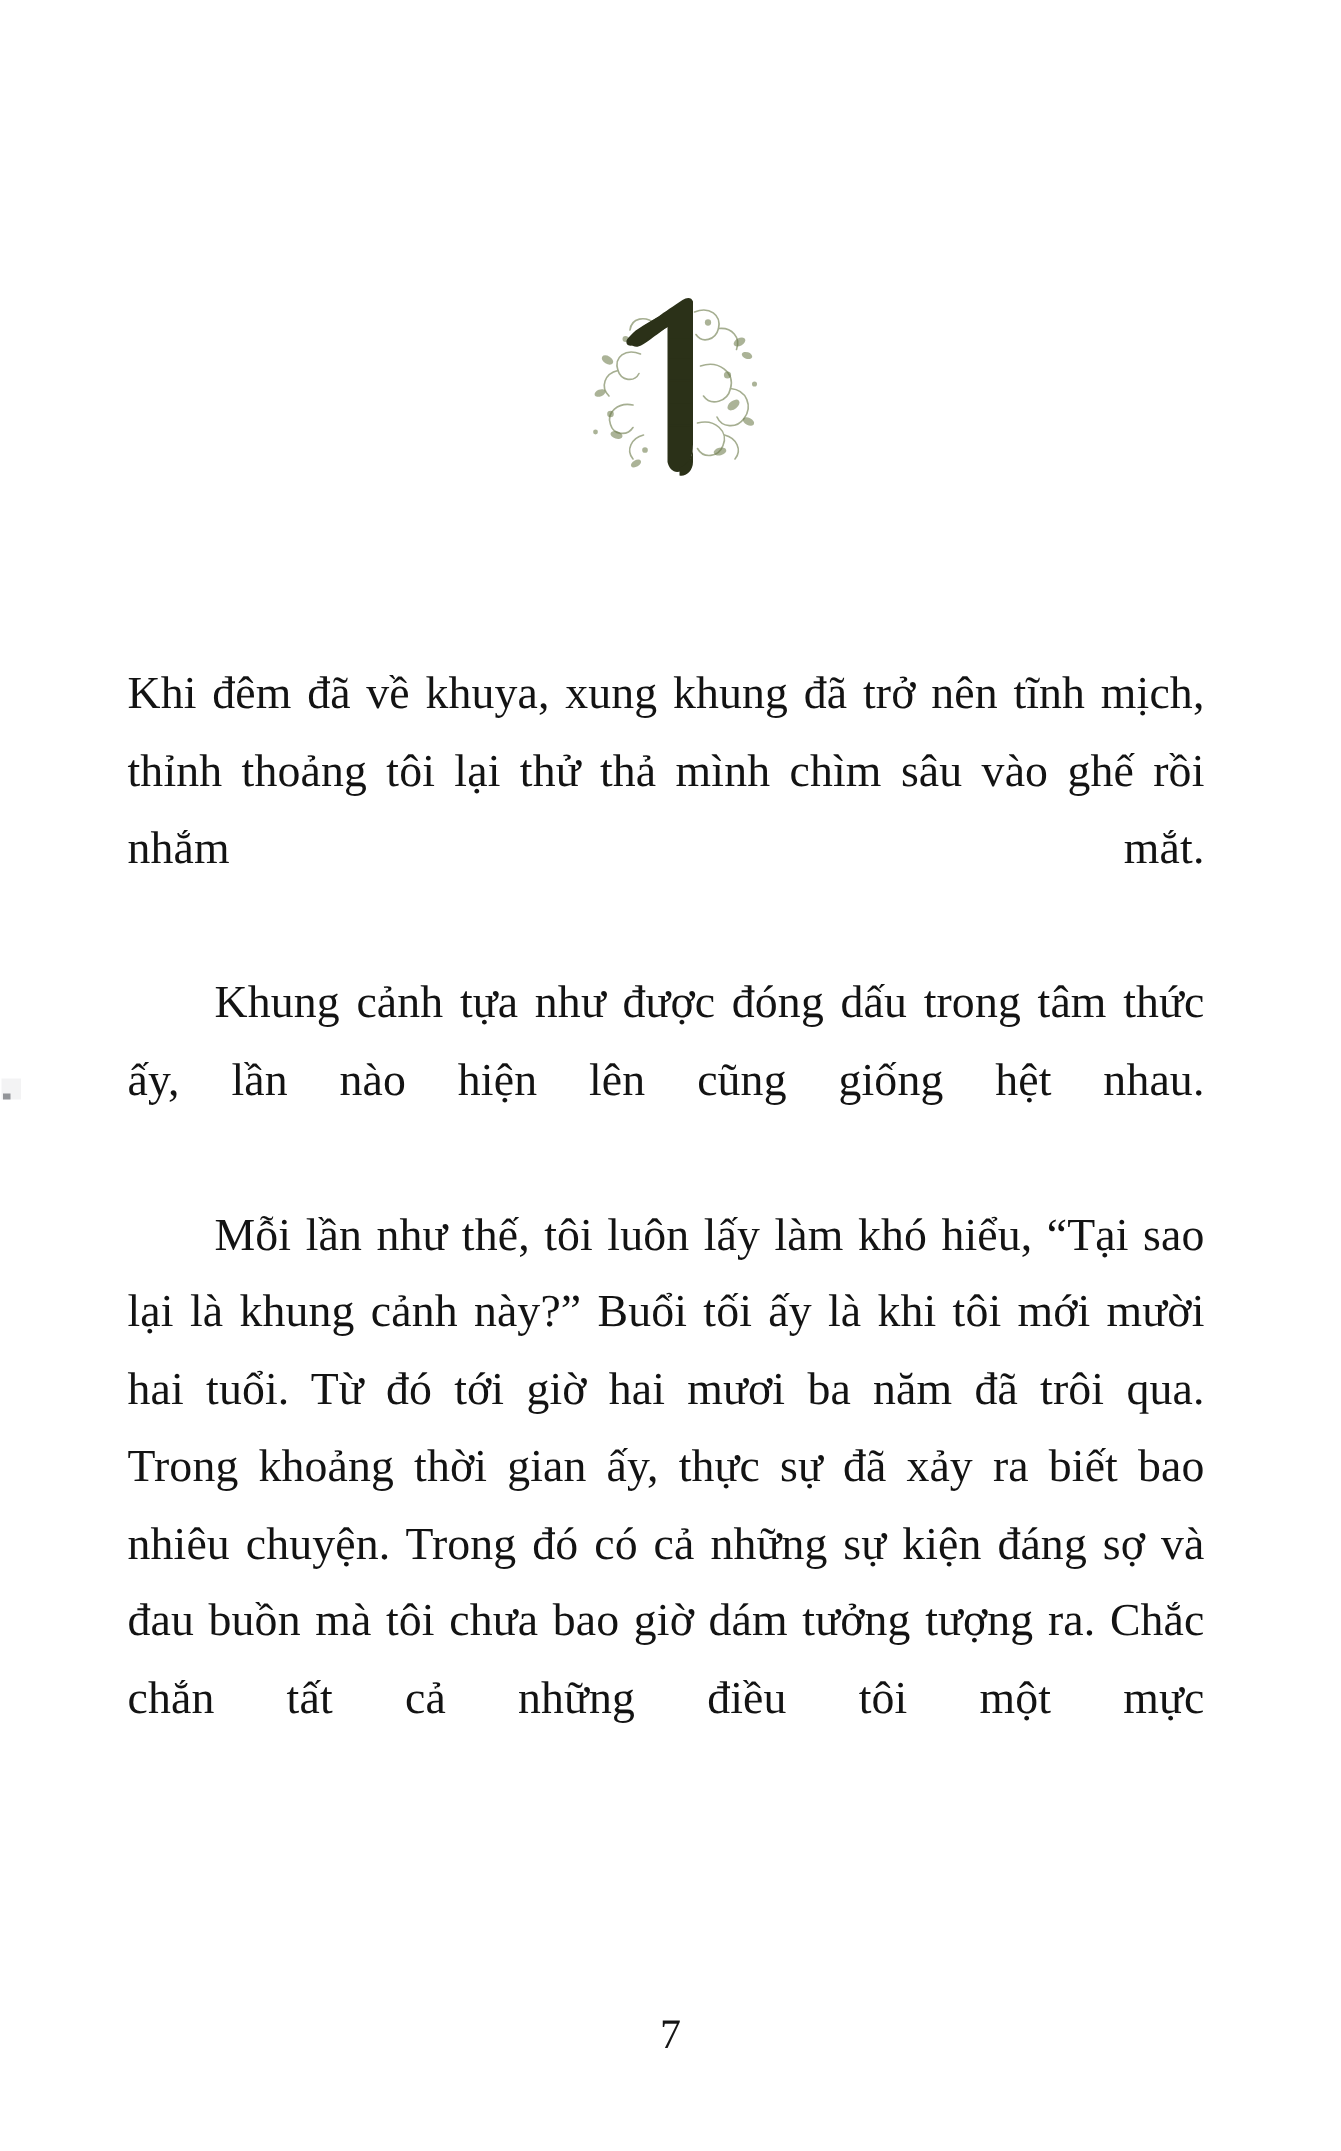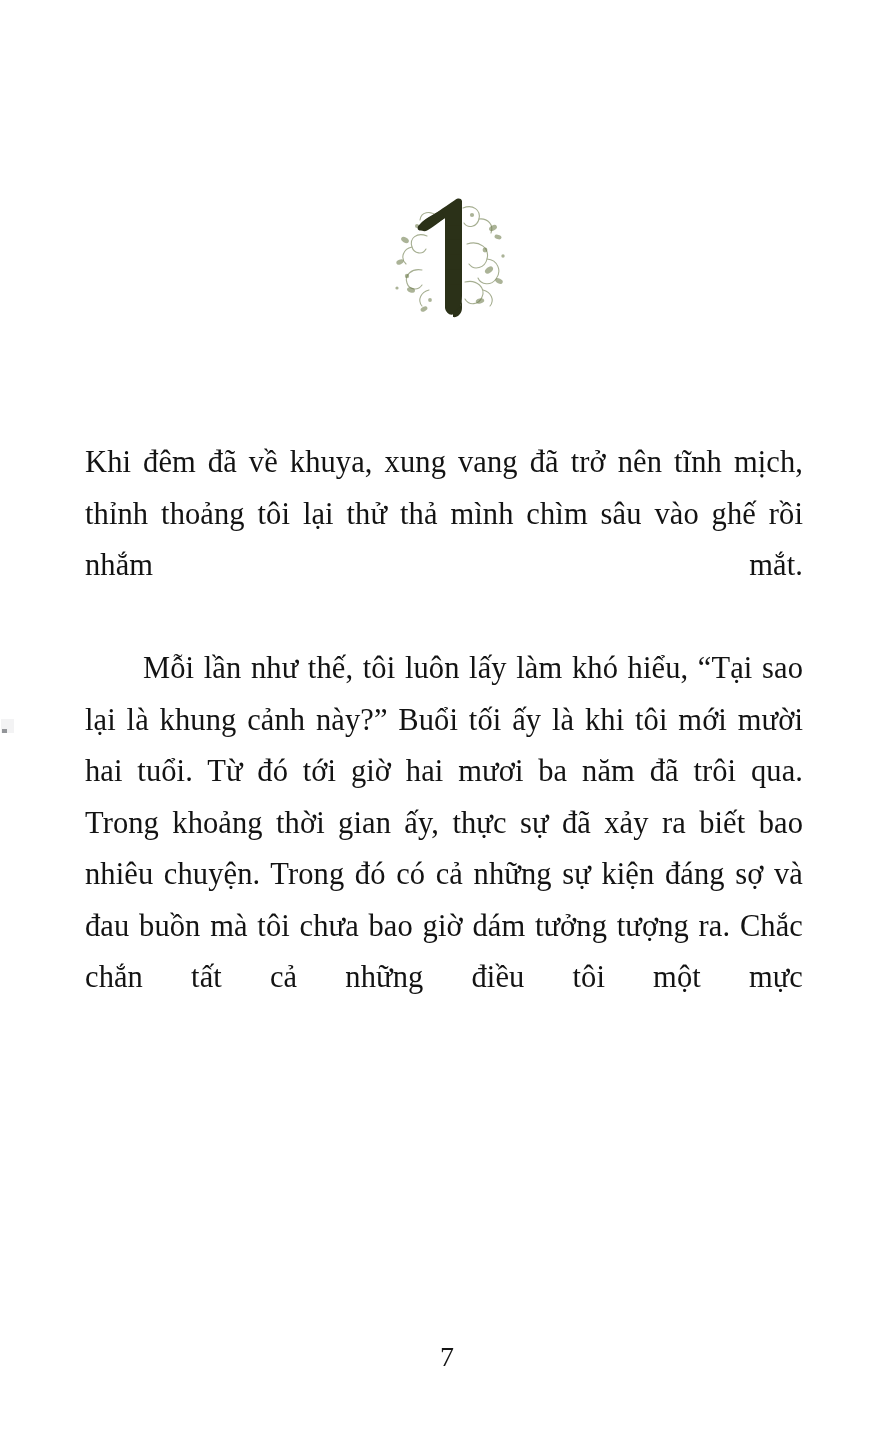--- a/index.html
+++ b/index.html
@@ -162,19 +162,20 @@
         <rect x="79" y="46" width="15" height="1.4"></rect>
         <rect x="79" y="60" width="15" height="1.2"></rect>
         <rect x="79" y="75" width="15" height="1.4"></rect>
         <rect x="79" y="90" width="15" height="1.2"></rect>
         <rect x="79" y="105" width="15" height="1.3"></rect>
       </g>
     </svg>
   </div>
 
   <div class="body-text">
-    <p>Khi đêm đã về khuya, xung vang đã trở nên tĩnh mịch, thỉnh thoảng tôi lại thử thả mình chìm sâu vào ghế rồi nhắm mắt.</p>
+    <p>Khi đêm đã về khuya, xung khung đã trở nên tĩnh mịch, thỉnh thoảng tôi lại thử thả mình chìm sâu vào ghế rồi nhắm mắt.</p>
+    <p class="indent">Khung cảnh tựa như được đóng dấu trong tâm thức ấy, lần nào hiện lên cũng giống hệt nhau.</p>
     <p class="indent">Mỗi lần như thế, tôi luôn lấy làm khó hiểu, “Tại sao lại là khung cảnh này?” Buổi tối ấy là khi tôi mới mười hai tuổi. Từ đó tới giờ hai mươi ba năm đã trôi qua. Trong khoảng thời gian ấy, thực sự đã xảy ra biết bao nhiêu chuyện. Trong đó có cả những sự kiện đáng sợ và đau buồn mà tôi chưa bao giờ dám tưởng tượng ra. Chắc chắn tất cả những điều tôi một mực</p>
   </div>
 
   <div class="folio">7</div>
 
 </div>
 
 </body></html>

